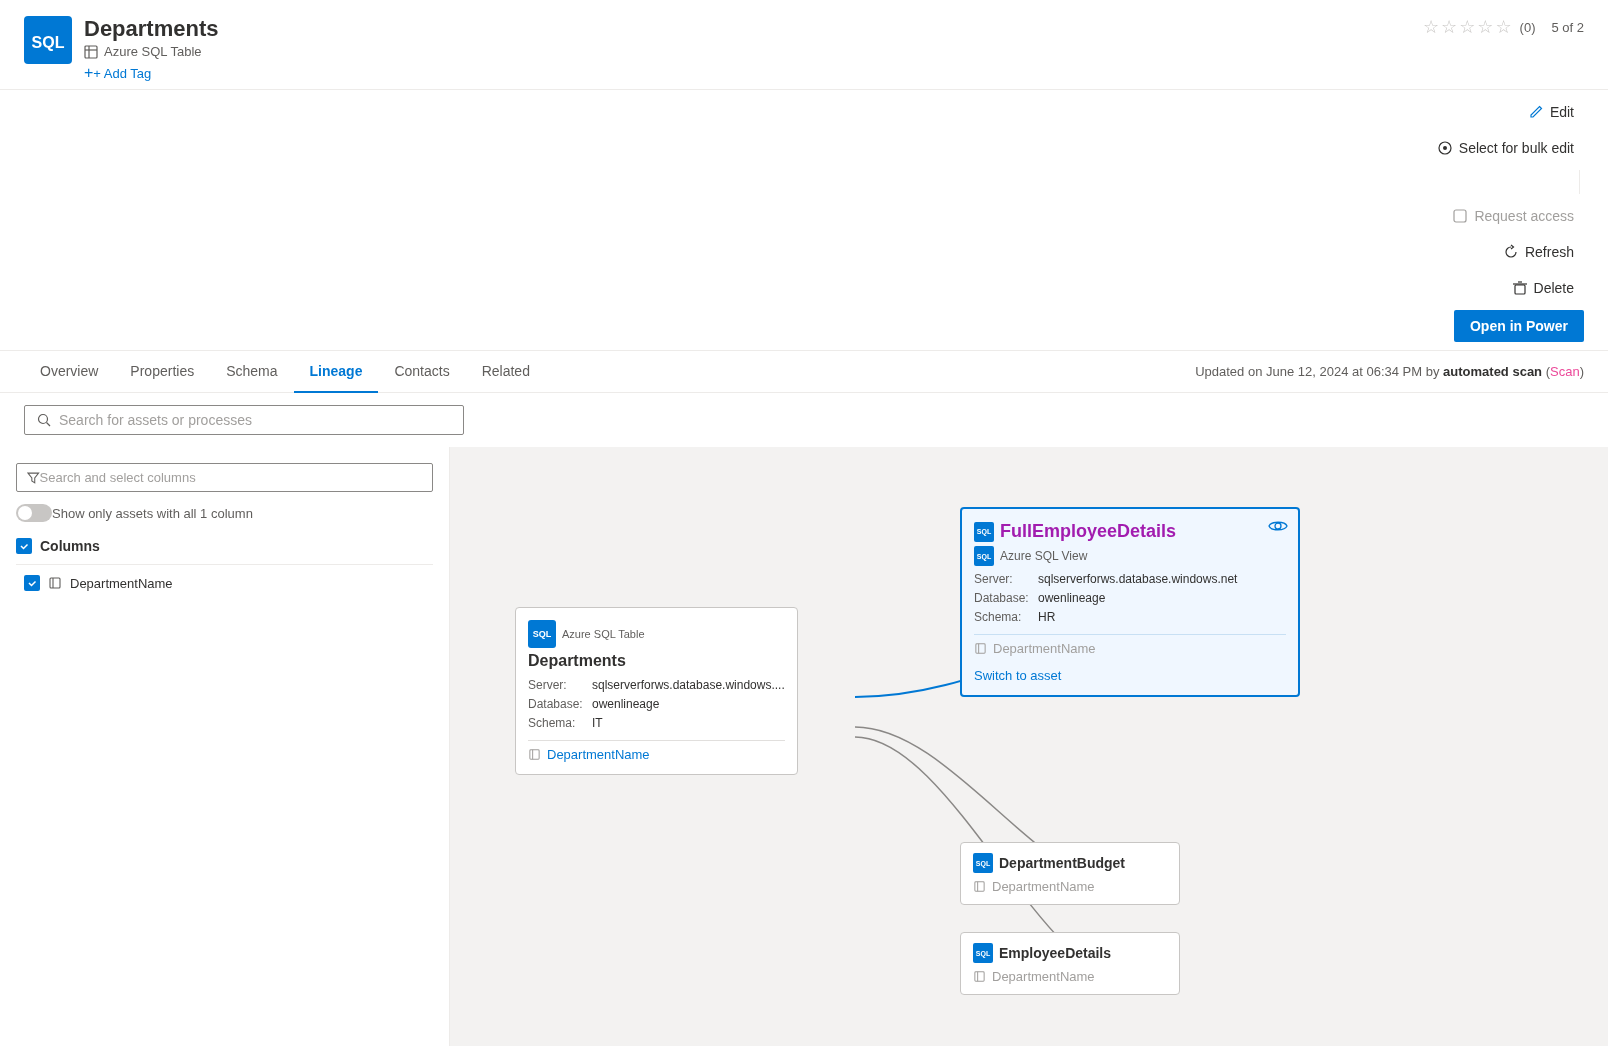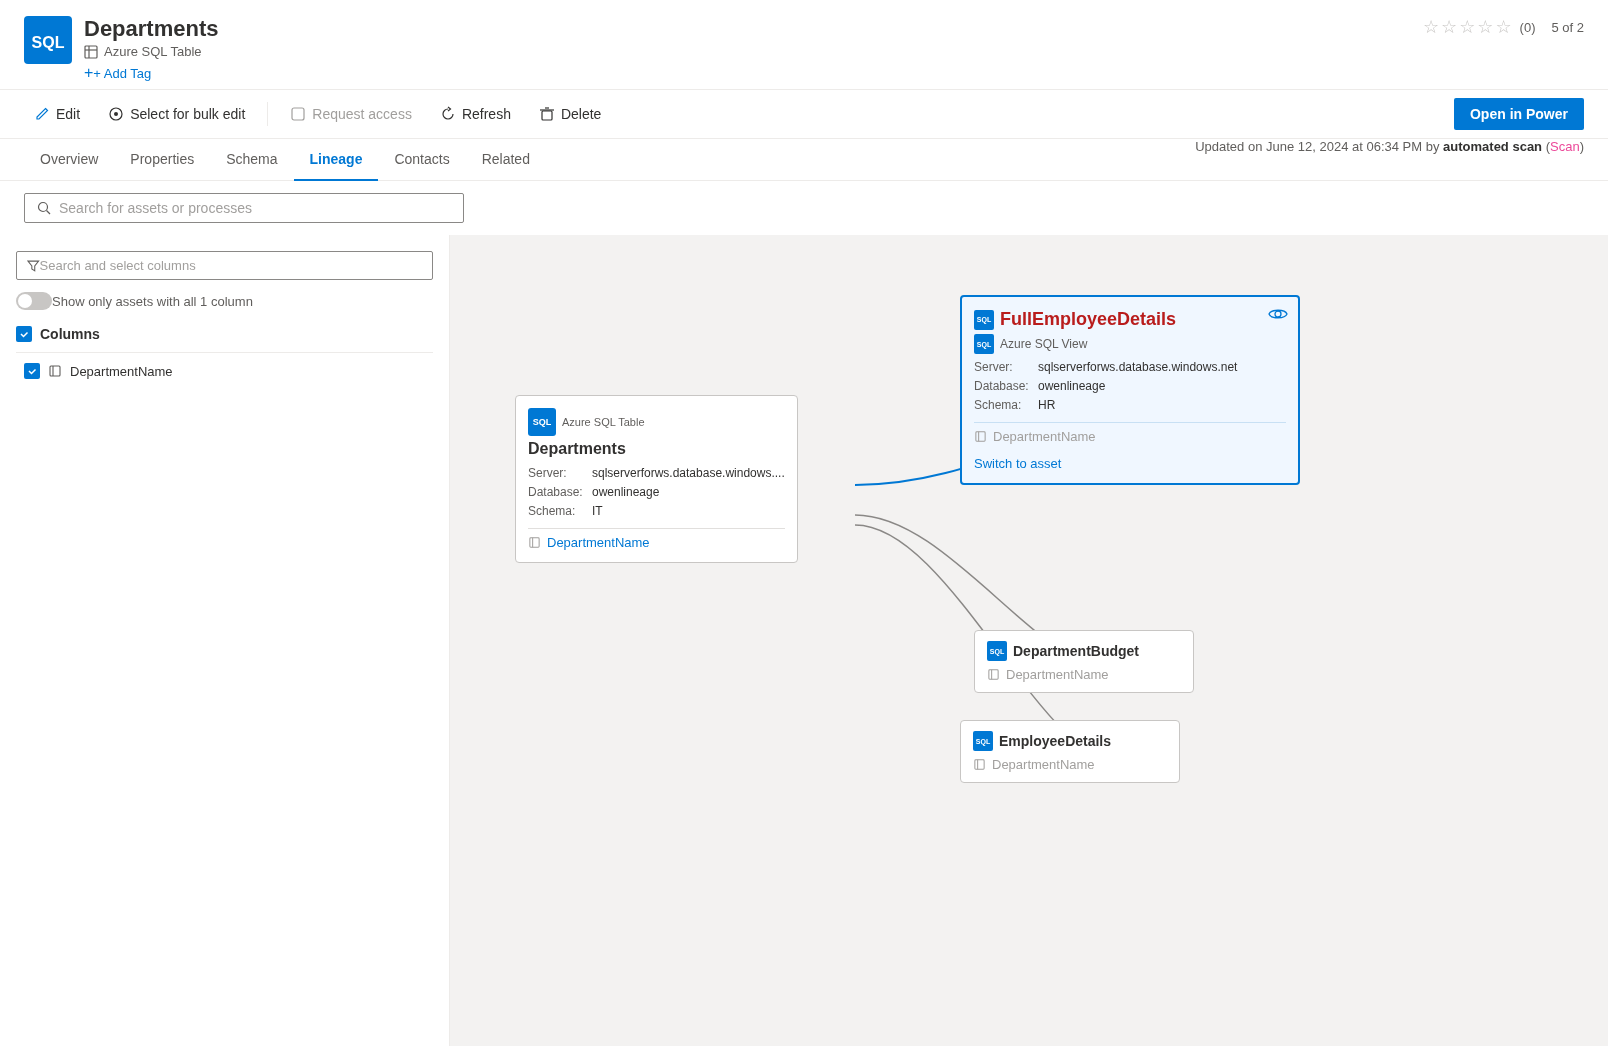--- a/index.html
+++ b/index.html
@@ -12,29 +12,29 @@
     .header-title { font-size: 22px; font-weight: 700; color: #323130; }
     .header-subtitle { display: flex; align-items: center; gap: 6px; color: #605e5c; font-size: 13px; margin-top: 2px; }
     .header-subtitle svg { width:14px; height:14px; }
     .header-tag { display: flex; align-items: center; gap: 4px; color: #0078d4; font-size: 13px; margin-top: 6px; cursor: pointer; }
     .header-right { display: flex; align-items: center; gap: 16px; }
     .star-rating { display: flex; gap: 2px; color: #c8c6c4; font-size: 18px; }
     .rating-count { color: #605e5c; font-size: 13px; }
     .nav-count { font-size: 13px; color: #605e5c; }
 
     
-    .toolbar { display: flex; align-items: center; padding: 8px 24px; border-bottom: 1px solid #edebe9; gap: 8px; }
+    .toolbar { display: flex; align-items: flex-end; padding: 8px 24px; border-bottom: 1px solid #edebe9; gap: 8px; flex-direction: column; }
     .toolbar-btn { display: flex; align-items: center; gap: 6px; padding: 6px 10px; border: none; background: transparent; color: #323130; cursor: pointer; font-size: 14px; border-radius: 2px; }
     .toolbar-btn.disabled { color: #a19f9d; cursor: default; }
     .toolbar-btn svg { width:16px; height:16px; }
     .toolbar-separator { width: 1px; height: 24px; background: #edebe9; margin: 0 4px; }
     .open-power-btn { margin-left: auto; background: #0078d4; color: #fff; border: none; padding: 8px 16px; border-radius: 2px; cursor: pointer; font-size: 14px; font-weight: 600; }
 
     
-    .nav-tabs { display: flex; align-items: flex-start; padding: 0 24px; border-bottom: 1px solid #edebe9; }
+    .nav-tabs { display: flex; align-items: center; padding: 0 24px; border-bottom: 1px solid #edebe9; }
     .nav-tab { padding: 12px 16px; font-size: 14px; color: #605e5c; cursor: pointer; border-bottom: 2px solid transparent; margin-bottom: -1px; }
     .nav-tab.active { color: #0078d4; border-bottom-color: #0078d4; font-weight: 600; }
     .nav-right { margin-left: auto; font-size: 13px; color: #605e5c; }
     .nav-right a { color: #ec4899; text-decoration: none; }
     .nav-right strong { color: #323130; }
 
     
     .search-bar-container { padding: 12px 24px; }
     .search-bar { display: flex; align-items: center; gap: 8px; border: 1px solid #8a8886; border-radius: 2px; padding: 6px 12px; max-width: 440px; }
     .search-bar svg { color: #605e5c; width:14px; height:14px; flex-shrink:0; }
@@ -297,21 +297,21 @@
 
     <div class="lineage-node highlighted" style="left:510px; top:60px; min-width:340px;">
       <div style="position:absolute; top:10px; right:10px;">
         <svg viewBox="0 0 20 14" width="20" height="14" fill="none">
             <path d="M1 7C3 2 17 2 19 7C17 12 3 12 1 7z" stroke="#0078d4" stroke-width="1.3"></path>
             <circle cx="10" cy="7" r="3" stroke="#0078d4" stroke-width="1.3"></circle>
           </svg>
       </div>
       <div class="node-header">
         <div class="sql-badge-sm">SQL</div>
-        <span style="font-size:18px; font-weight:700; color:#b91c1c;">FullEmployeeDetails</span>
+        <span style="font-size:18px; font-weight:700; color:#a21caf;">FullEmployeeDetails</span>
       </div>
       <div style="display:flex; align-items:center; gap:6px; margin:4px 0;">
         <div class="sql-badge-sm">SQL</div>
         <span style="font-size:12px; color:#605e5c;">Azure SQL View</span>
       </div>
       <div class="node-props">
         <table>
           <tbody>
               <tr>
                 <td>Server:</td>
@@ -332,21 +332,21 @@
       <div class="node-field-gray">
         <svg viewBox="0 0 14 14" fill="none" width="13" height="13">
             <rect x="2" y="2" width="10" height="10" rx="1" stroke="#a19f9d" stroke-width="1.1"></rect>
             <line x1="5" y1="2" x2="5" y2="12" stroke="#a19f9d" stroke-width="1.1"></line>
           </svg>
         <span>DepartmentName</span>
       </div>
       <a class="switch-link">Switch to asset</a>
     </div>
 
-    <div class="small-node" style="left:524px; top:395px; min-width:220px;">
+    <div class="small-node" style="left:510px; top:395px; min-width:220px;">
       <div class="small-node-title">
         <div class="sql-badge-sm">SQL</div>
         <span>DepartmentBudget</span>
       </div>
       <div class="small-node-field">
         <svg viewBox="0 0 14 14" fill="none" width="13" height="13">
             <rect x="2" y="2" width="10" height="10" rx="1" stroke="#a19f9d" stroke-width="1.1"></rect>
             <line x1="5" y1="2" x2="5" y2="12" stroke="#a19f9d" stroke-width="1.1"></line>
           </svg>
         <span>DepartmentName</span>

